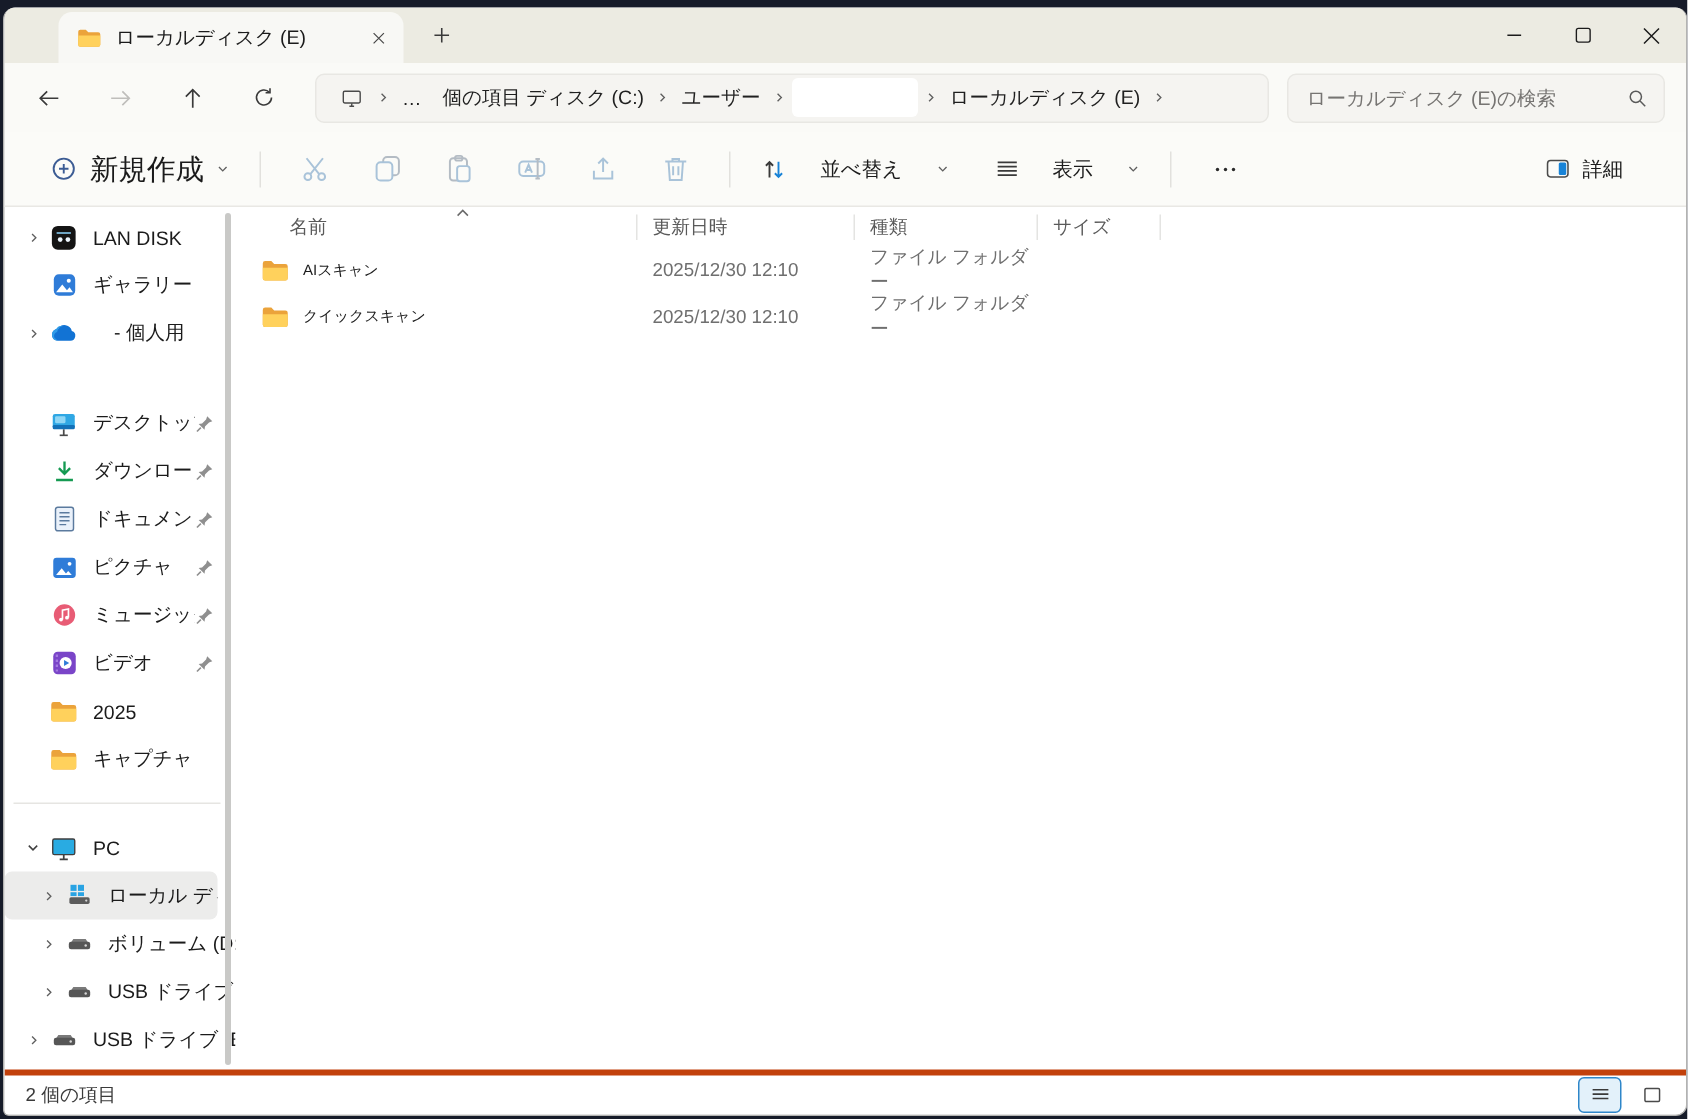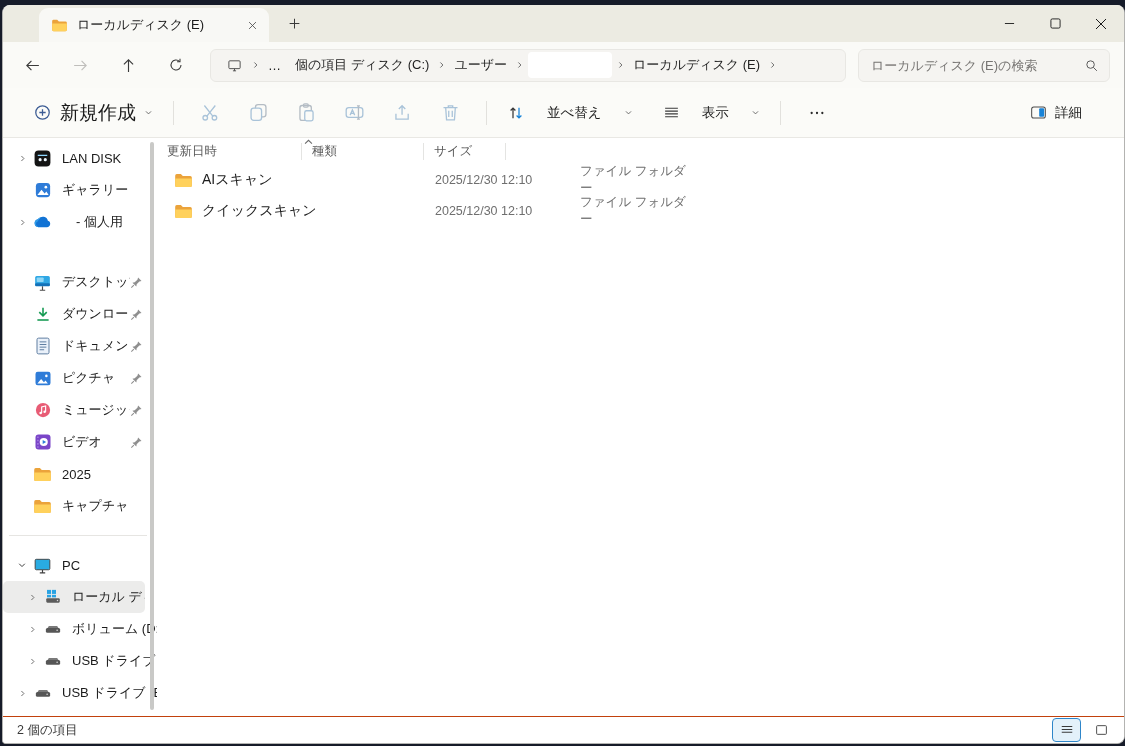--- a/index.html
+++ b/index.html
@@ -57,26 +57,26 @@
   .sidebar-scroll{position:absolute;right:3px;top:4px;width:4px;height:568px;background:#C9C9C7;border-radius:2px;}
   .content{flex:1;min-width:0;position:relative;padding-top:0;}
   .sortcaret{position:absolute;left:146px;top:0px;}
   .hdr{display:flex;height:24px;align-items:center;color:#5a5a5a;font-size:12.5px;margin-top:1px;}
   .hcell{box-sizing:border-box;height:17px;display:flex;align-items:center;border-right:1px solid #E4E4E2;}
   .hc-name{width:268px;padding-left:36px;}
   .hc-date{width:145px;padding-left:10px;}
   .hc-type{width:122px;padding-left:10px;}
   .hc-size{width:82px;padding-left:10px;}
   .frow{display:flex;height:28px;align-items:center;margin-top:3px;}
-  .fc-name{width:268px;box-sizing:border-box;padding-left:17px;display:flex;align-items:center;gap:9px;font-size:14px;color:#1c1c1c;}
+  .fc-name{width:268px;box-sizing:border-box;padding-left:17px;display:flex;align-items:center;gap:9px;font-size:10px;color:#1c1c1c;}
   .fc-date,.fc-type{box-sizing:border-box;font-size:12.5px;color:#6f6f6f;}
   .fc-date{width:145px;padding-left:10px;}
   .fc-type{width:122px;padding-left:10px;}
   
-  .statusbar{height:26px;border-top:1px solid #c2410c;display:flex;align-items:center;padding:0 8px 0 14px;flex-shrink:0;background:#fff;}
+  .statusbar{height:26px;border-top:4px solid #c2410c;display:flex;align-items:center;padding:0 8px 0 14px;flex-shrink:0;background:#fff;}
   .statustext{font-size:12.5px;color:#3a3a3a;}
   .viewbtns{margin-left:auto;display:flex;gap:6px;align-items:center;}
   .vbtn{width:27px;height:22px;display:flex;align-items:center;justify-content:center;border-radius:4px;border:1px solid transparent;}
   .vbtn.active{border-color:#2E86C9;background:#E3F1FA;}
   svg{display:block;}
 </style>
 </head>
 <body>
 
 <div class="screen">
@@ -558,20 +558,21 @@
       <div class="sidebar-scroll"></div>
     </div>
 
     <div class="content">
       <div class="sortcaret">
         <svg width="11" height="8" viewBox="0 0 16 10" fill="none" stroke="#6a6a6a" stroke-width="1.5">
               <path d="M3 7.5L8 2.5l5 5"></path>
             </svg>
       </div>
       <div class="hdr">
+        <div class="hcell hc-name">名前</div>
         <div class="hcell hc-date">更新日時</div>
         <div class="hcell hc-type">種類</div>
         <div class="hcell hc-size">サイズ</div>
       </div>
 
       <div class="frow">
         <div class="fc-name">
           <span>
                 <svg width="19" height="16" viewBox="0 0 24 20">
                   <path d="M1.5 4.5a2 2 0 0 1 2-2h5.2l2.4 2.4h9.4a2 2 0 0 1 2 2v10a2 2 0 0 1-2 2h-17a2 2 0 0 1-2-2z" fill="#EBA33B"></path>

